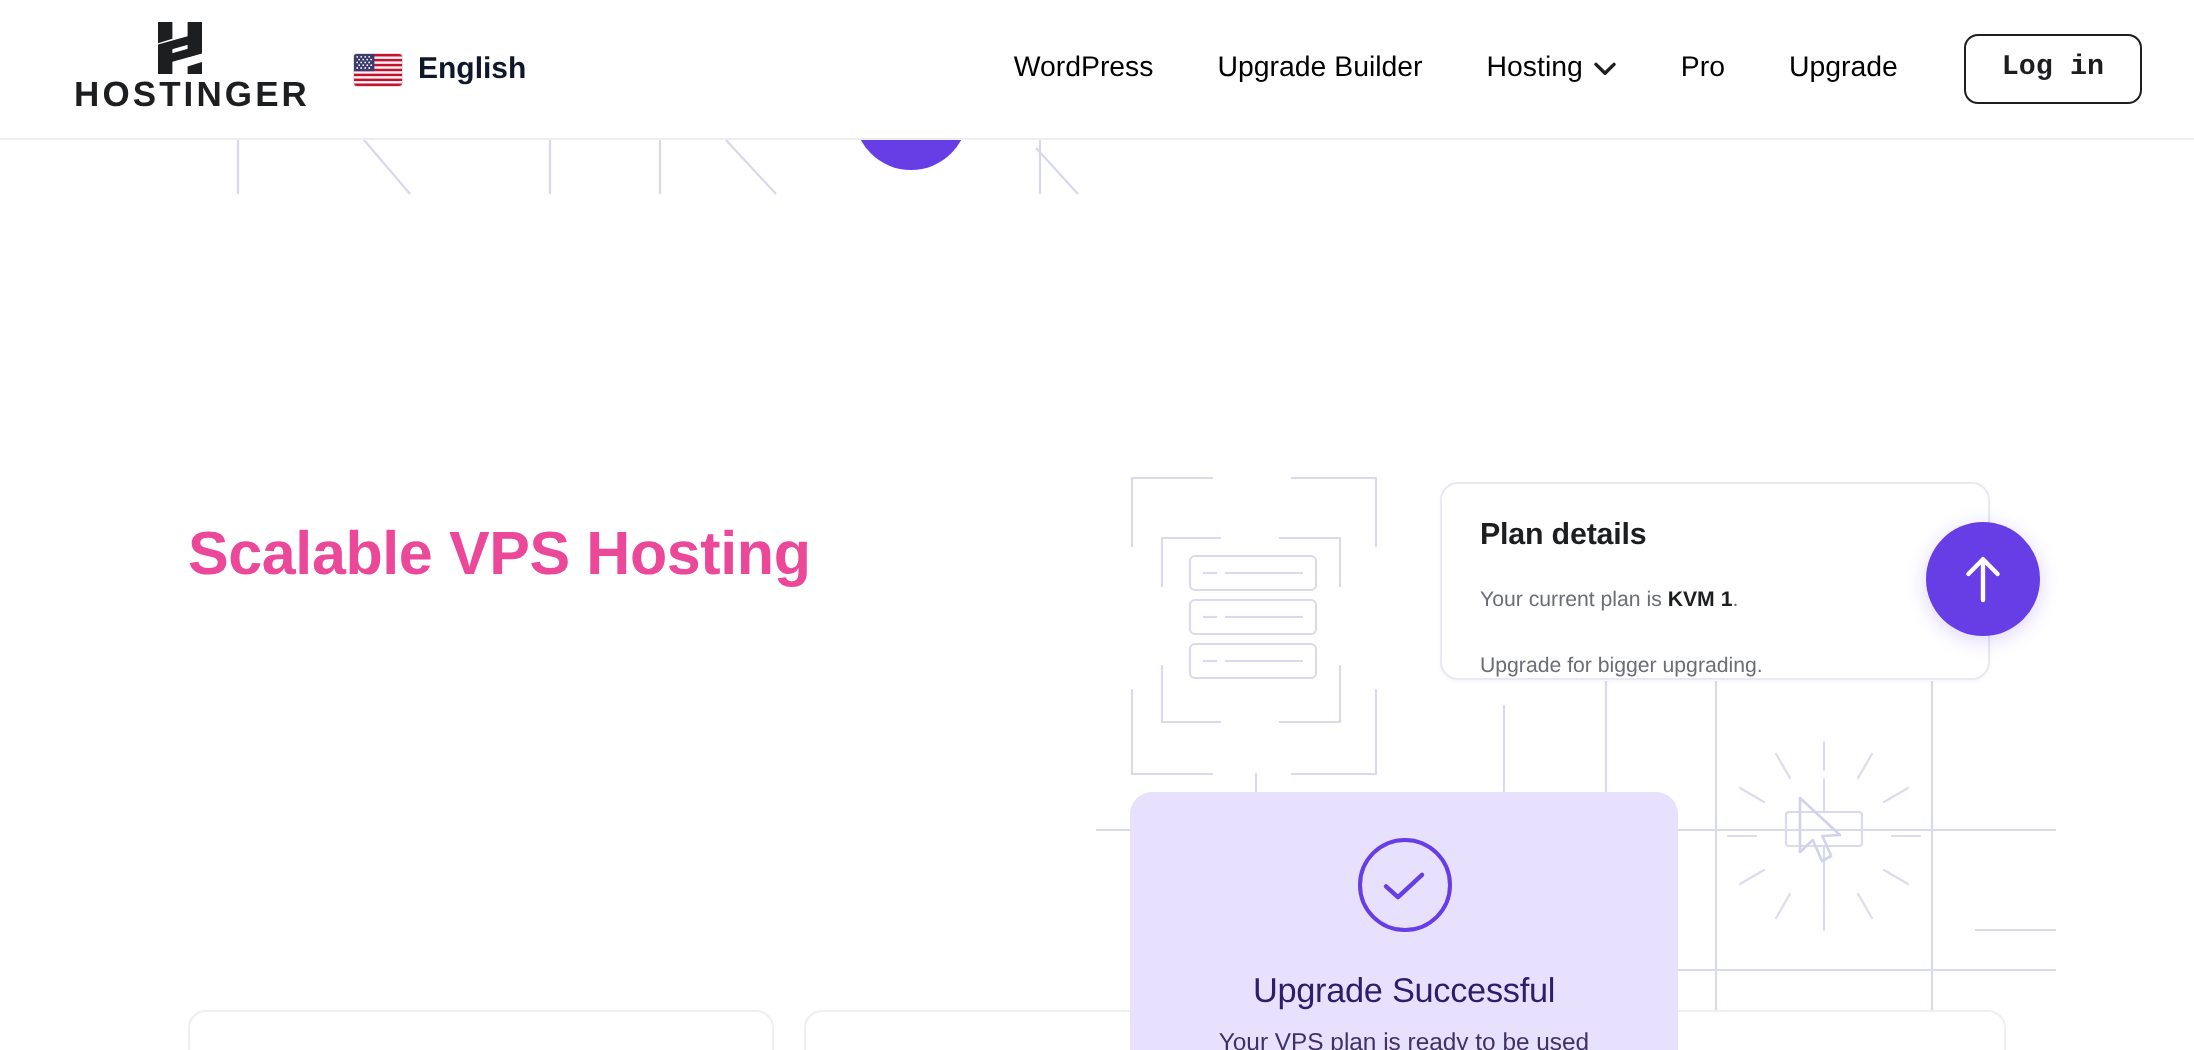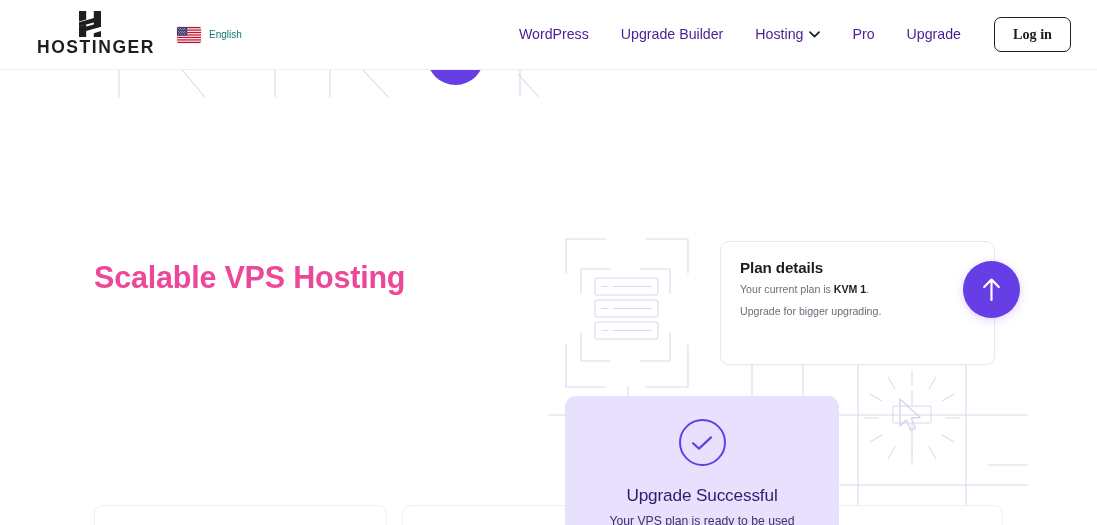--- a/index.html
+++ b/index.html
@@ -34,41 +34,41 @@
   }
   .lang {
     display:flex; align-items:center;
     margin-left:22px; cursor:pointer;
   }
   .flag {
     width:24px; height:16px; display:block; border-radius:1.5px;
     box-shadow: 0 0 0 0.5px rgba(0,0,0,.12);
   }
   .lang-label {
-    margin-left:8px; font-size:10px; color:#0f766e; font-weight:400;
+    margin-left:8px; font-size:15px; color:#0f172a; font-weight:700;
   }
 
   .nav {
     margin-left:auto; margin-right:26px;
     display:flex; align-items:center; gap:0;
   }
   .nav-item {
-    font-size:14.2px; color:#4c1d95;
+    font-size:14.2px; color:#000000;
     padding:0 16px; cursor:pointer;
     display:flex; align-items:center; gap:6px;
     white-space:nowrap;
   }
   .caret { display:block; }
   .login-btn {
     margin-left:17px;
     border:1.6px solid #1d1e20; border-radius:7px;
     padding:9px 18px;
     font-size:14.2px; font-weight:700; color:#1d1e20;
     background:#fff; cursor:pointer;
-    font-family: Liberation Serif, serif; line-height:1.1;
+    font-family: Liberation Mono, monospace; line-height:1.1;
   }
 
   
   .top-strip {
     position:absolute; top:70px; left:0; width:1097px; height:28px;
     overflow:hidden; z-index:5;
   }
   .top-circle {
     position:absolute; left:427px; top:-42px;
     width:57px; height:57px; border-radius:50%;
@@ -98,29 +98,29 @@
 
   .illo-card {
     position:absolute;
     background:#ffffff;
     border:1px solid #e9e9f2;
     border-radius:9px;
     box-shadow: 0 1px 2px rgba(45,35,90,.035);
   }
   
   .card-plan {
-    left:172px; top:76px; width:275px; height:124px;
+    left:172px; top:76px; width:275px; height:99px;
     padding:17px 19px;
     z-index:20;
   }
   .plan-title {
     font-size:15.2px; font-weight:700; color:#1d1e20; letter-spacing:-0.1px;
   }
   .plan-line {
-    font-size:10.6px; color:#6b6d77; line-height:1.56; margin-top:5px;
+    font-size:10.6px; color:#6b6d77; line-height:1.56; margin-top:16px;
   }
   .plan-line b { color:#1d1e20; font-weight:700; }
   .plan-arrow {
     position:absolute; right:-26px; top:19px;
     width:57px; height:57px; border-radius:50%;
     background:#673de6;
     display:flex; align-items:center; justify-content:center;
     box-shadow: 0 2px 10px rgba(103,61,230,.22);
   }
 

